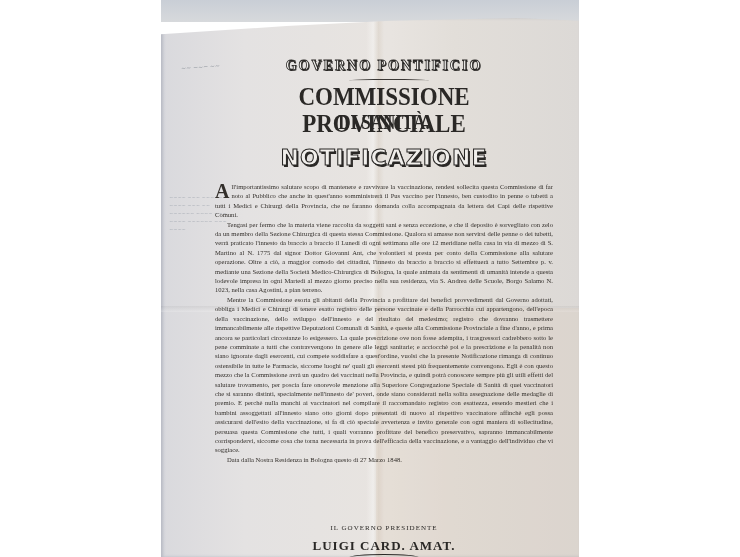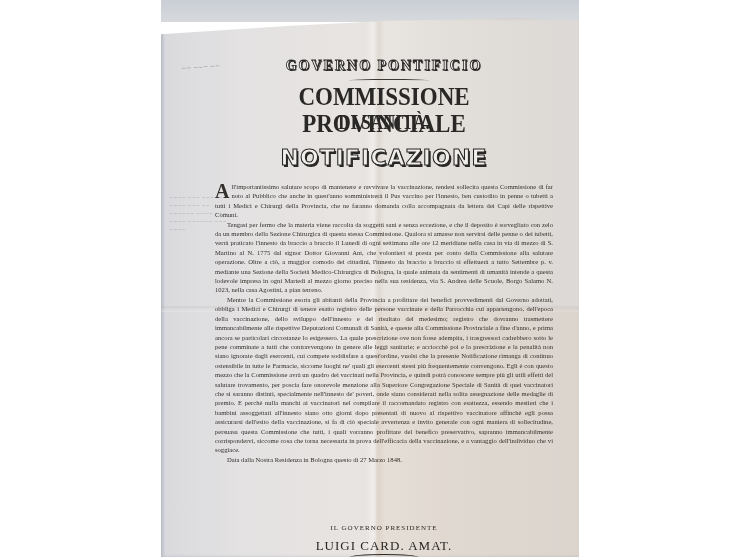--- a/index.html
+++ b/index.html
@@ -82,21 +82,21 @@
       float: left; font-size: 20px; line-height: 16px; font-weight: bold;
       margin: 1px 2px 0 0;
     }
     .date-line { margin: 0; text-indent: 22px; }
     .sign-title {
       position: absolute; top: 506px; left: 40px; width: 250px;
       font-size: 7px; letter-spacing: 1px;
     }
     .sign-name {
       position: absolute; top: 520px; left: 40px; width: 250px;
-      font-size: 13px; font-weight: normal; letter-spacing: 1px;
+      font-size: 13px; font-weight: bold; letter-spacing: 1px;
     }
     .rule {
       position: absolute; top: 536px; left: 130px; width: 70px; height: 6px;
       border-top: 1.5px solid #2a2826; border-radius: 50%;
     }
   </style>
 </head>
 <body>
 
 <div class="backdrop-top"></div>

